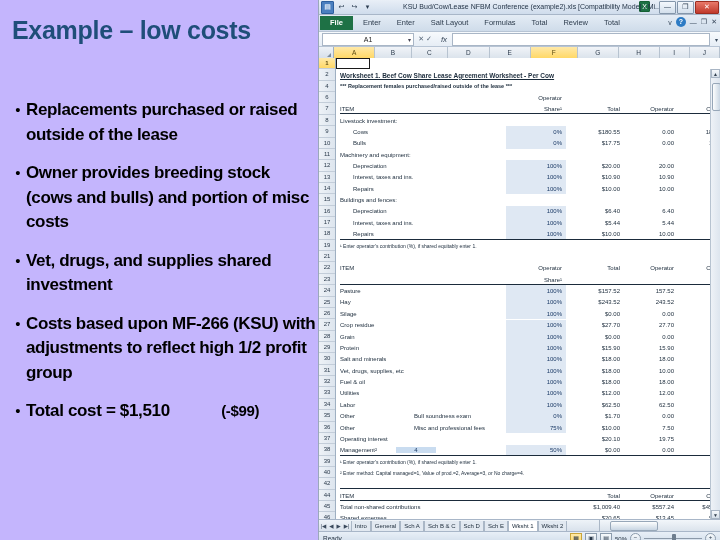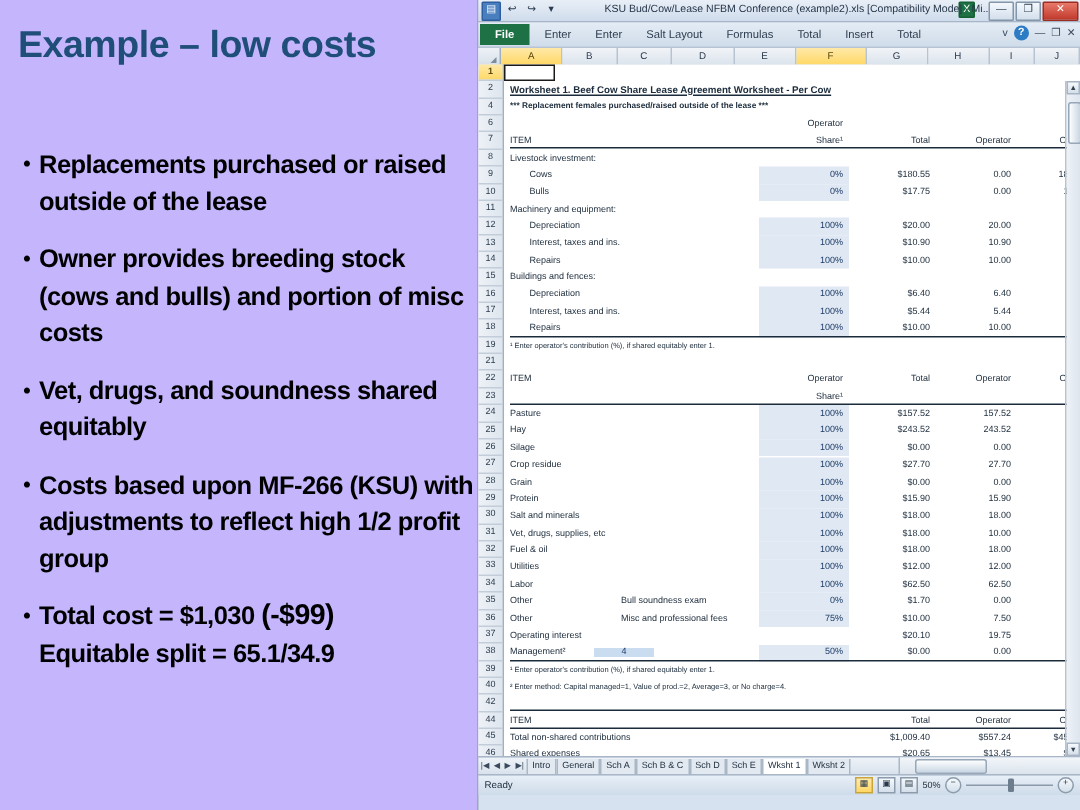--- a/index.html
+++ b/index.html
@@ -9,21 +9,21 @@
 
   
   .slide{position:absolute;left:0;top:0;width:318px;height:540px;background:#c4b5fd;}
   .slide-title{position:absolute;left:12px;top:16px;width:292px;
     font-size:25px;font-weight:bold;color:#1F4E79;letter-spacing:-0.3px;
     font-family:"Liberation Sans",sans-serif;}
   .bullets{position:absolute;left:10px;top:98px;width:308px;color:#000;}
   .bullet{display:flex;margin-bottom:14px;}
   .bullet .dot{width:16px;flex:0 0 16px;font-size:15px;line-height:24px;text-align:center;}
   .bullet .btxt{font-size:17px;font-weight:bold;line-height:24.5px;letter-spacing:-0.35px;}
-  .bullet .small{font-size:19px;font-weight:bold;}
+  .bullet .small{font-size:15px;font-weight:bold;margin-left:47px;}
 
   
   .excel{position:absolute;left:318px;top:0;width:402px;height:540px;
     background:#d6e2ef;border-left:1px solid #9aa8bb;box-sizing:border-box;
     font-family:"Liberation Sans",sans-serif;}
 
   .titlebar{position:relative;height:14px;
     background:linear-gradient(#e9eff7,#cfdcec);border-bottom:1px solid #a8b6c8;}
   .qat{position:absolute;left:2px;top:1px;display:flex;gap:2px;align-items:center;}
   .qicon{width:11px;height:11px;border:1px solid #7a8a9c;border-radius:1px;
@@ -138,29 +138,29 @@
       <div class="bullet">
         <span class="dot">•</span>
         <span class="btxt">Replacements purchased or raised outside of the lease</span>
       </div>
       <div class="bullet">
         <span class="dot">•</span>
         <span class="btxt">Owner provides breeding stock (cows and bulls) and portion of misc costs</span>
       </div>
       <div class="bullet">
         <span class="dot">•</span>
-        <span class="btxt">Vet, drugs, and soundness shared equitably</span>
+        <span class="btxt">Vet, drugs, and supplies shared investment</span>
       </div>
       <div class="bullet">
         <span class="dot">•</span>
         <span class="btxt">Costs based upon MF-266 (KSU) with adjustments to reflect high 1/2 profit group</span>
       </div>
       <div class="bullet">
         <span class="dot">•</span>
-        <span class="btxt"><span>Total cost = $1,030 </span><span class="small">(-$99)</span><br><span>Equitable split = 65.1/34.9</span></span>
+        <span class="btxt"><span>Total cost = $1,510 </span><span class="small">(-$99)</span><br></span>
       </div>
     </div>
   </div>
 
   <div class="excel">
 
     <div class="titlebar">
       <div class="qat">
         <div class="qicon excel">X</div>
         <div class="qicon save">▤</div>
@@ -177,32 +177,42 @@
     </div>
 
     <div class="ribbon">
       <div class="rtabs">
         <div class="rtab file">File</div>
         <div class="rtab">Enter</div>
         <div class="rtab">Enter</div>
         <div class="rtab">Salt Layout</div>
         <div class="rtab">Formulas</div>
         <div class="rtab">Total</div>
-        <div class="rtab">Insert</div>
+        <div class="rtab">Review</div>
         <div class="rtab">Total</div>
       </div>
       <div class="rright">
         <span class="rr">v</span>
         <span class="rr help">?</span>
         <span class="rr">—</span>
         <span class="rr">❐</span>
         <span class="rr">✕</span>
       </div>
     </div>
 
+    <div class="fbar">
+      <div class="namebox">
+        <span>A1</span>
+        <span class="nb-arrow">▾</span>
+      </div>
+      <div class="fx-sep">✕ ✓</div>
+      <div class="fxlabel">fx</div>
+      <div class="finput"></div>
+      <span class="rr" style="position:absolute;right:2px;font-size:6px;color:#3a4a5c;">▾</span>
+    </div>
 
     <div class="grid-wrap">
 
       <div class="colhdr">
         <div class="corner"></div>
         <div class="ch sel" style="width:45px">A</div>
         <div class="ch" style="width:40px">B</div>
         <div class="ch" style="width:40px">C</div>
         <div class="ch" style="width:46px">D</div>
         <div class="ch" style="width:45px">E</div>

